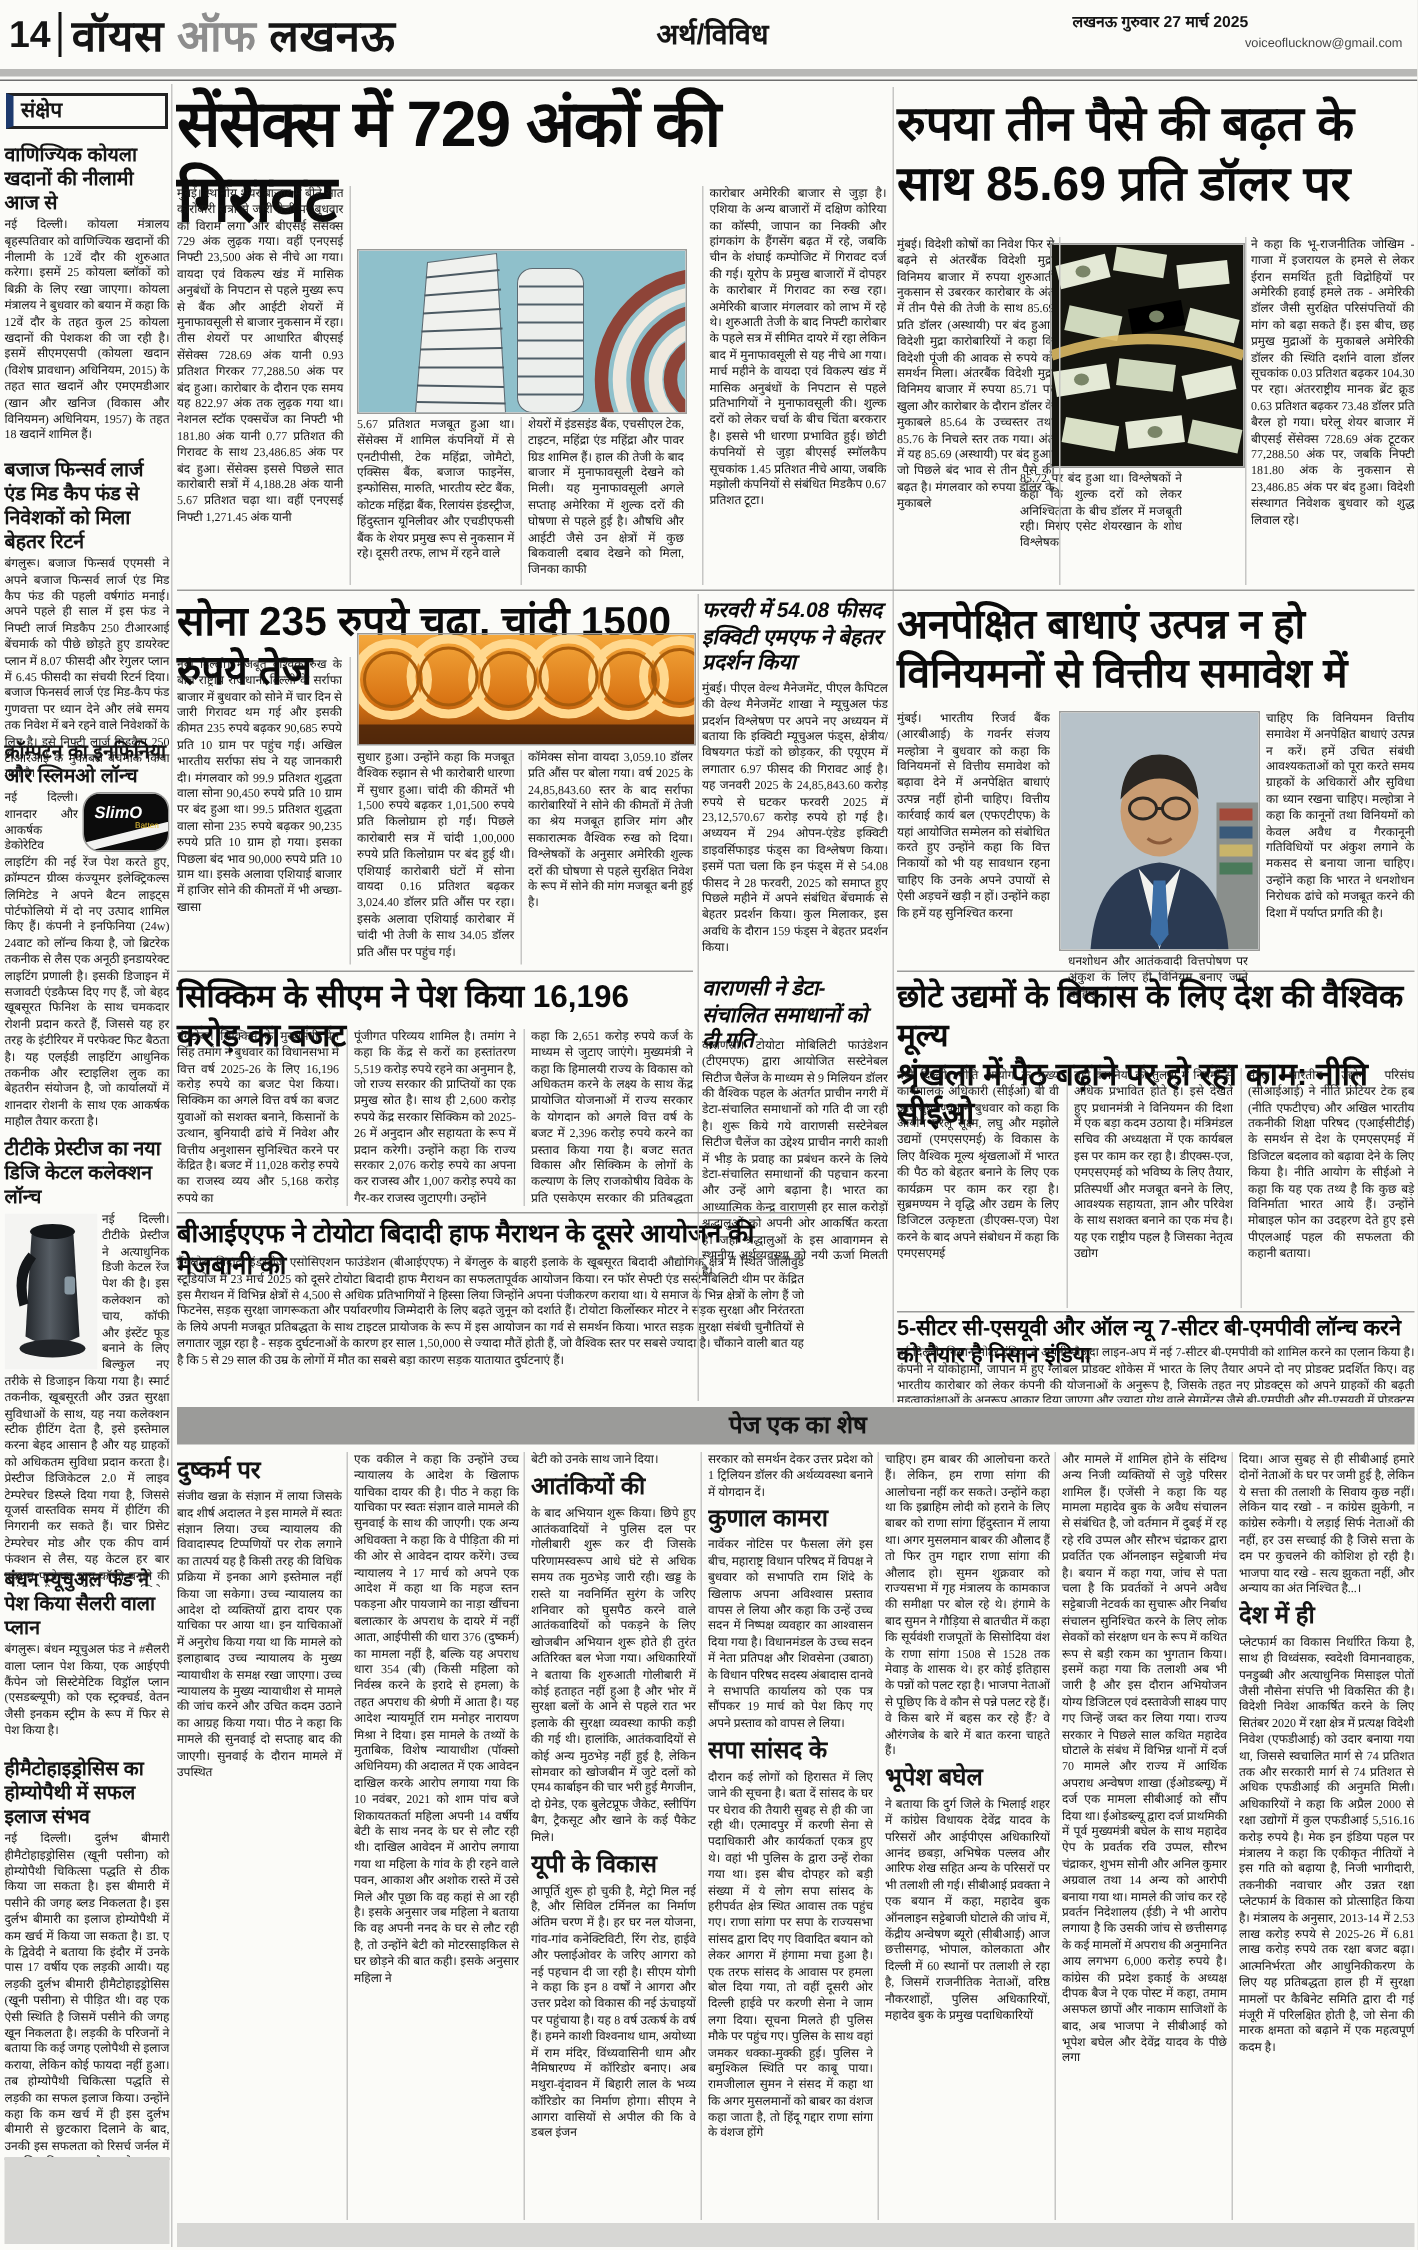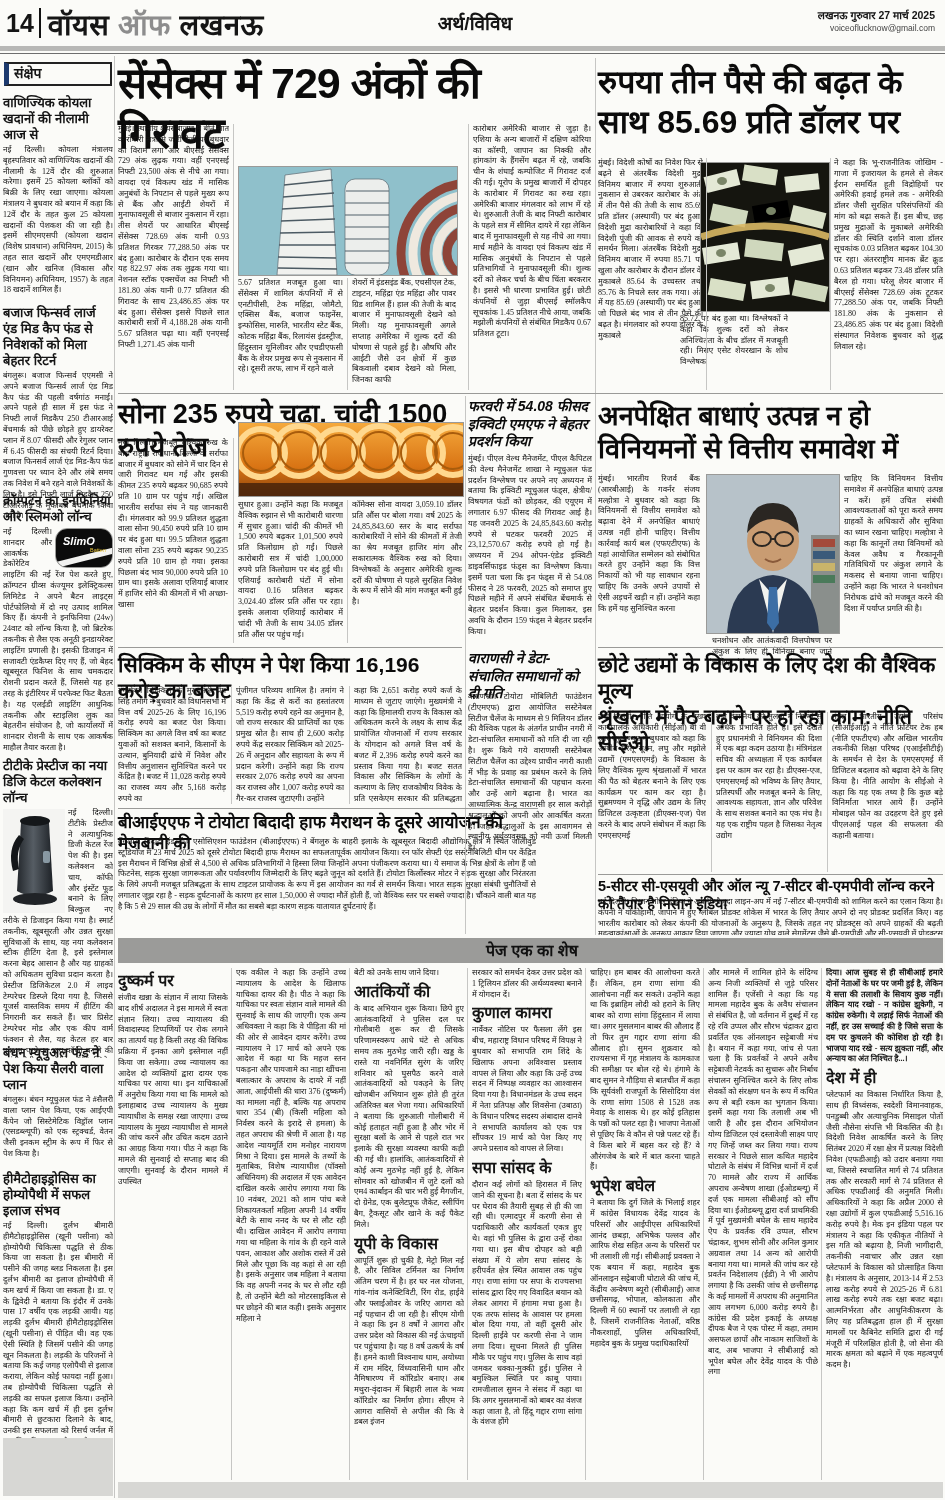--- a/index.html
+++ b/index.html
@@ -4,21 +4,21 @@
 <style>
   html,body{margin:0;padding:0;background:#e8e8e4;}
   .page{position:relative;width:945px;height:1500px;background:#fbfbf8;color:#151515;
         font-family:"Liberation Serif","DejaVu Serif",serif;overflow:hidden;}
   .abs{position:absolute;}
   
   .pgnum{font:800 25px/30px "Liberation Sans",sans-serif;border-right:2px solid #111;padding-right:5px;}
   .mast{font:800 29px/34px "Liberation Sans",sans-serif;letter-spacing:0.5px;text-align:center;}
   .mast .mid{color:#8d8d8d;}
   .sect{font:700 19px/24px "Liberation Sans",sans-serif;text-align:center;}
-  .dateln{font:700 10.5px/13px "Liberation Sans",sans-serif;text-align:right;}
+  .dateln{font:700 10.5px/13px "Liberation Sans",sans-serif;}
   .maildr{font:400 8.5px/11px "Liberation Sans",sans-serif;color:#444;text-align:right;}
   .toprule{background:#b8b8b6;height:5px;}
   .toprule2{background:#6e6e6e;height:1px;}
   
   .hl{font-family:"Liberation Sans","DejaVu Sans",sans-serif;font-weight:800;color:#0b0b0b;}
   .hl-xxl{font-size:43px;line-height:50px;letter-spacing:-1px;}
   .hl-xl{font-size:32px;line-height:40px;}
   .hl-lg{font-size:27px;line-height:33px;}
   .hl-m2{font-size:21px;line-height:26px;}
   .hl-sm{font-size:17px;line-height:21px;}
@@ -302,21 +302,21 @@
   </div>
   <div class="abs" style="left:590px;top:968px;width:110px;height:512px;overflow:hidden;">
     <div class="bt" style="max-height:282px;">चाहिए। हम बाबर की आलोचना करते हैं। लेकिन, हम राणा सांगा की आलोचना नहीं कर सकते। उन्होंने कहा था कि इब्राहिम लोदी को हराने के लिए बाबर को राणा सांगा हिंदुस्तान में लाया था। अगर मुसलमान बाबर की औलाद हैं तो फिर तुम गद्दार राणा सांगा की औलाद हो। सुमन शुक्रवार को राज्यसभा में गृह मंत्रालय के कामकाज की समीक्षा पर बोल रहे थे। हंगामे के बाद सुमन ने गौड़िया से बातचीत में कहा कि सूर्यवंशी राजपूतों के सिसोदिया वंश के राणा सांगा 1508 से 1528 तक मेवाड़ के शासक थे। हर कोई इतिहास के पन्नों को पलट रहा है। भाजपा नेताओं से पूछिए कि वे कौन से पन्ने पलट रहे हैं। वे किस बारे में बहस कर रहे हैं? वे औरंगजेब के बारे में बात करना चाहते हैं।</div>
     <div class="bh">भूपेश बघेल</div>
     <div class="bt">ने बताया कि दुर्ग जिले के भिलाई शहर में कांग्रेस विधायक देवेंद्र यादव के परिसरों और आईपीएस अधिकारियों आनंद छबड़ा, अभिषेक पल्लव और आरिफ शेख सहित अन्य के परिसरों पर भी तलाशी ली गई। सीबीआई प्रवक्ता ने एक बयान में कहा, महादेव बुक ऑनलाइन सट्टेबाजी घोटाले की जांच में, केंद्रीय अन्वेषण ब्यूरो (सीबीआई) आज छत्तीसगढ़, भोपाल, कोलकाता और दिल्ली में 60 स्थानों पर तलाशी ले रहा है, जिसमें राजनीतिक नेताओं, वरिष्ठ नौकरशाहों, पुलिस अधिकारियों, महादेव बुक के प्रमुख पदाधिकारियों</div>
   </div>
   <div class="abs" style="left:708px;top:968px;width:110px;height:512px;overflow:hidden;">
     <div class="bt">और मामले में शामिल होने के संदिग्ध अन्य निजी व्यक्तियों से जुड़े परिसर शामिल हैं। एजेंसी ने कहा कि यह मामला महादेव बुक के अवैध संचालन से संबंधित है, जो वर्तमान में दुबई में रह रहे रवि उप्पल और सौरभ चंद्राकर द्वारा प्रवर्तित एक ऑनलाइन सट्टेबाजी मंच है। बयान में कहा गया, जांच से पता चला है कि प्रवर्तकों ने अपने अवैध सट्टेबाजी नेटवर्क का सुचारू और निर्बाध संचालन सुनिश्चित करने के लिए लोक सेवकों को संरक्षण धन के रूप में कथित रूप से बड़ी रकम का भुगतान किया। इसमें कहा गया कि तलाशी अब भी जारी है और इस दौरान अभियोजन योग्य डिजिटल एवं दस्तावेजी साक्ष्य पाए गए जिन्हें जब्त कर लिया गया। राज्य सरकार ने पिछले साल कथित महादेव घोटाले के संबंध में विभिन्न थानों में दर्ज 70 मामले और राज्य में आर्थिक अपराध अन्वेषण शाखा (ईओडब्ल्यू) में दर्ज एक मामला सीबीआई को सौंप दिया था। ईओडब्ल्यू द्वारा दर्ज प्राथमिकी में पूर्व मुख्यमंत्री बघेल के साथ महादेव ऐप के प्रवर्तक रवि उप्पल, सौरभ चंद्राकर, शुभम सोनी और अनिल कुमार अग्रवाल तथा 14 अन्य को आरोपी बनाया गया था। मामले की जांच कर रहे प्रवर्तन निदेशालय (ईडी) ने भी आरोप लगाया है कि उसकी जांच से छत्तीसगढ़ के कई मामलों में अपराध की अनुमानित आय लगभग 6,000 करोड़ रुपये है। कांग्रेस की प्रदेश इकाई के अध्यक्ष दीपक बैज ने एक पोस्ट में कहा, तमाम असफल छापों और नाकाम साजिशों के बाद, अब भाजपा ने सीबीआई को भूपेश बघेल और देवेंद्र यादव के पीछे लगा</div>
   </div>
   <div class="abs" style="left:826px;top:968px;width:117px;height:512px;overflow:hidden;">
-    <div class="bt" style="max-height:122px;font-weight:bold;">दिया। आज सुबह से ही सीबीआई हमारे दोनों नेताओं के घर पर जमी हुई है, लेकिन ये सत्ता की तलाशी के सिवाय कुछ नहीं। लेकिन याद रखो - न कांग्रेस झुकेगी, न कांग्रेस रुकेगी। ये लड़ाई सिर्फ नेताओं की नहीं, हर उस सच्चाई की है जिसे सत्ता के दम पर कुचलने की कोशिश हो रही है। भाजपा याद रखे - सत्य झुकता नहीं, और अन्याय का अंत निश्चित है...।</div>
+    <div class="bt" style="max-height:122px;">दिया। आज सुबह से ही सीबीआई हमारे दोनों नेताओं के घर पर जमी हुई है, लेकिन ये सत्ता की तलाशी के सिवाय कुछ नहीं। लेकिन याद रखो - न कांग्रेस झुकेगी, न कांग्रेस रुकेगी। ये लड़ाई सिर्फ नेताओं की नहीं, हर उस सच्चाई की है जिसे सत्ता के दम पर कुचलने की कोशिश हो रही है। भाजपा याद रखे - सत्य झुकता नहीं, और अन्याय का अंत निश्चित है...।</div>
     <div class="bh">देश में ही</div>
     <div class="bt">प्लेटफार्म का विकास निर्धारित किया है, साथ ही विध्वंसक, स्वदेशी विमानवाहक, पनडुब्बी और अत्याधुनिक मिसाइल पोतों जैसी नौसेना संपत्ति भी विकसित की है। विदेशी निवेश आकर्षित करने के लिए सितंबर 2020 में रक्षा क्षेत्र में प्रत्यक्ष विदेशी निवेश (एफडीआई) को उदार बनाया गया था, जिससे स्वचालित मार्ग से 74 प्रतिशत तक और सरकारी मार्ग से 74 प्रतिशत से अधिक एफडीआई की अनुमति मिली। अधिकारियों ने कहा कि अप्रैल 2000 से रक्षा उद्योगों में कुल एफडीआई 5,516.16 करोड़ रुपये है। मेक इन इंडिया पहल पर मंत्रालय ने कहा कि एकीकृत नीतियों ने इस गति को बढ़ाया है, निजी भागीदारी, तकनीकी नवाचार और उन्नत रक्षा प्लेटफार्म के विकास को प्रोत्साहित किया है। मंत्रालय के अनुसार, 2013-14 में 2.53 लाख करोड़ रुपये से 2025-26 में 6.81 लाख करोड़ रुपये तक रक्षा बजट बढ़ा। आत्मनिर्भरता और आधुनिकीकरण के लिए यह प्रतिबद्धता हाल ही में सुरक्षा मामलों पर कैबिनेट समिति द्वारा दी गई मंजूरी में परिलक्षित होती है, जो सेना की मारक क्षमता को बढ़ाने में एक महत्वपूर्ण कदम है।</div>
   </div>
 
   <div class="abs gray" style="left:118px;top:1482px;width:825px;height:16px;"></div>
 
   <div class="abs vl" style="left:114px;top:56px;height:1442px;"></div>
   <div class="abs vl" style="left:595px;top:58px;height:877px;"></div>
   <div class="abs vl" style="left:465px;top:396px;height:538px;"></div>
   <div class="abs vl" style="left:233px;top:124px;height:266px;"></div>

